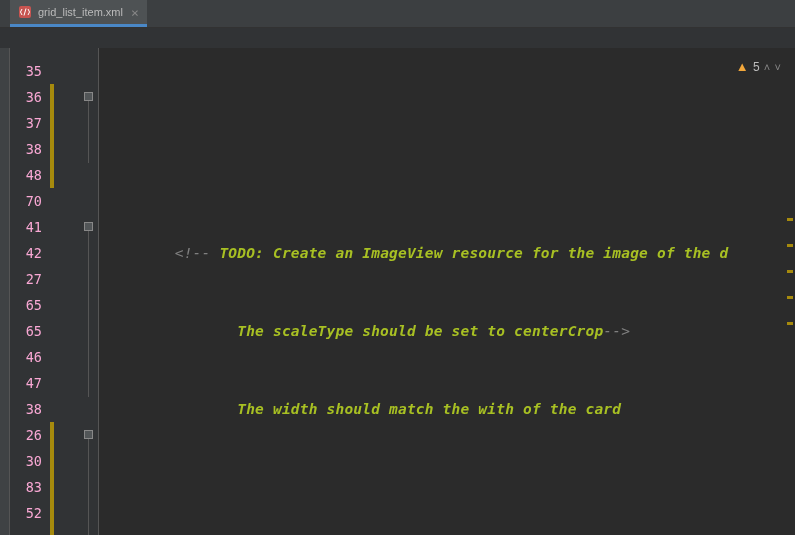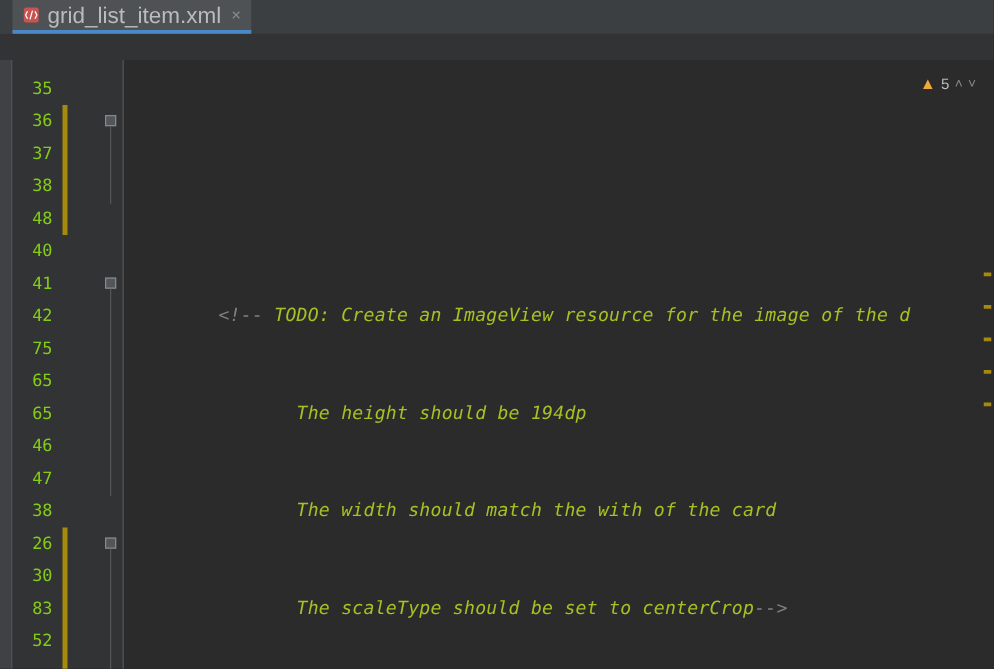--- a/index.html
+++ b/index.html
@@ -34,21 +34,21 @@
   }
   .tab-icon {
     width: 14px;
     height: 14px;
     display: flex;
     align-items: center;
     justify-content: center;
   }
   .tab-label {
     color: #bbbbbb;
-    font-size: 18px;
+    font-size: 11px;
     font-family: sans-serif;
   }
   .tab-close {
     color: #888;
     font-size: 13px;
     cursor: pointer;
     padding: 0 2px;
   }
   .breadcrumb-strip {
     height: 20px;
@@ -67,21 +67,21 @@
   }
   .gutter {
     display: flex;
     background: #313335;
     border-right: 1px solid #555;
     padding-top: 10px;
   }
   .line-numbers {
     width: 40px;
     text-align: right;
-    color: #84cc16;
+    color: #f9a8d4;
     font-size: 13.5px;
     line-height: 26px;
     padding-right: 8px;
   }
   .fold-col {
     width: 18px;
     position: relative;
   }
   .fold-marker {
     position: absolute;
@@ -111,21 +111,21 @@
     flex: 1;
     padding-top: 10px;
     line-height: 26px;
     font-size: 14.5px;
     white-space: pre;
     position: relative;
     letter-spacing: 0.2px;
   }
   .code-line { height: 26px; padding-left: 40px; }
   .c-comment { color: #808080; font-style: italic; }
-  .c-todo { color: #a8c023; font-style: italic; font-weight: normal; margin-top: 33px; }
+  .c-todo { color: #a8c023; font-style: italic; font-weight: bold; margin-top: 33px; }
   .inspection {
     position: absolute;
     top: 6px;
     right: 14px;
     display: flex;
     align-items: center;
     gap: 4px;
     font-family: sans-serif;
     font-size: 12px;
     color: #bbb;
@@ -171,24 +171,24 @@
 
 <div class="editor">
   <div class="left-edge"></div>
   <div class="gutter">
     <div class="line-numbers">
       <div>35</div>
       <div>36</div>
       <div>37</div>
       <div>38</div>
       <div>48</div>
-      <div>40</div>
+      <div>70</div>
       <div>41</div>
       <div>42</div>
-      <div>75</div>
+      <div>27</div>
       <div>65</div>
       <div>65</div>
       <div>46</div>
       <div>47</div>
       <div>38</div>
       <div>26</div>
       <div>30</div>
       <div>83</div>
       <div>52</div>
     </div>
@@ -209,23 +209,22 @@
   <div class="code">
     <div class="inspection">
       <span class="warn-icon">▲</span>
       <span>5</span>
       <span class="chev">˄</span>
       <span class="chev">˅</span>
     </div>
 
     <div class="code-line"></div>
     <div class="code-line">    <span class="c-comment"><span>&lt;!-- </span></span><span class="c-todo">TODO: Create an ImageView resource for the image of the d</span></div>
-    <div class="code-line">           <span class="c-todo">The height should be 194dp</span></div>
+    <div class="code-line">           <span class="c-todo">The scaleType should be set to centerCrop</span><span class="c-comment">--&gt;</span></div>
     <div class="code-line">           <span class="c-todo">The width should match the with of the card</span></div>
-    <div class="code-line">           <span class="c-todo">The scaleType should be set to centerCrop</span><span class="c-comment">--&gt;</span></div>
     
     
     
     
     
     
     
     
     
     

